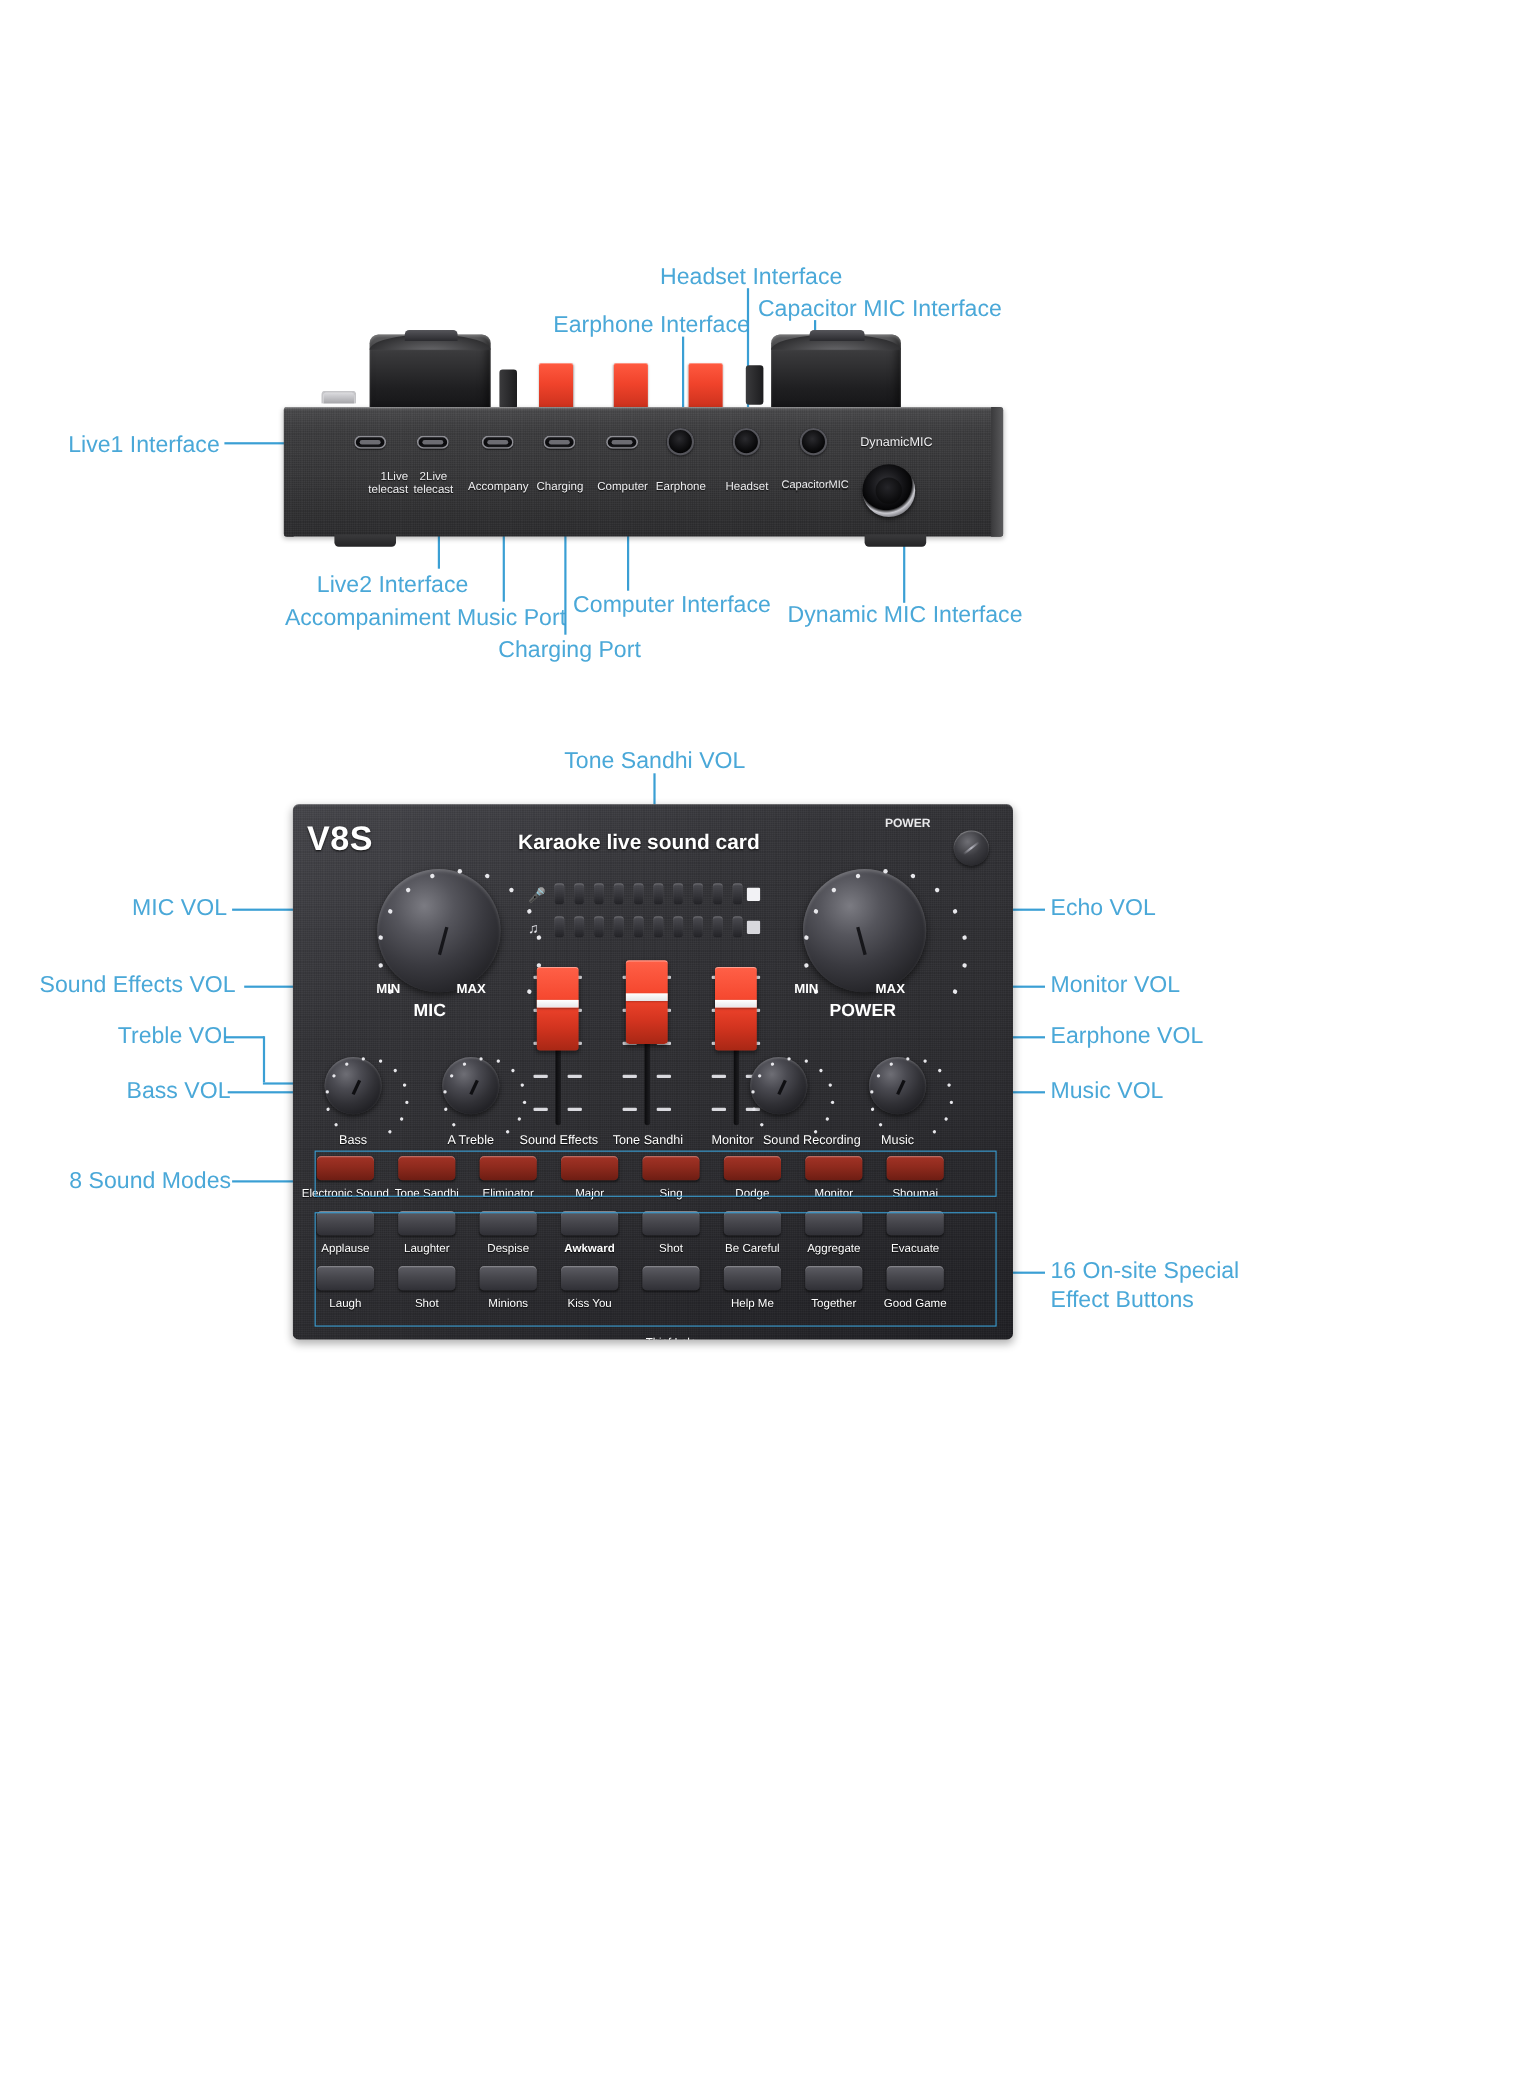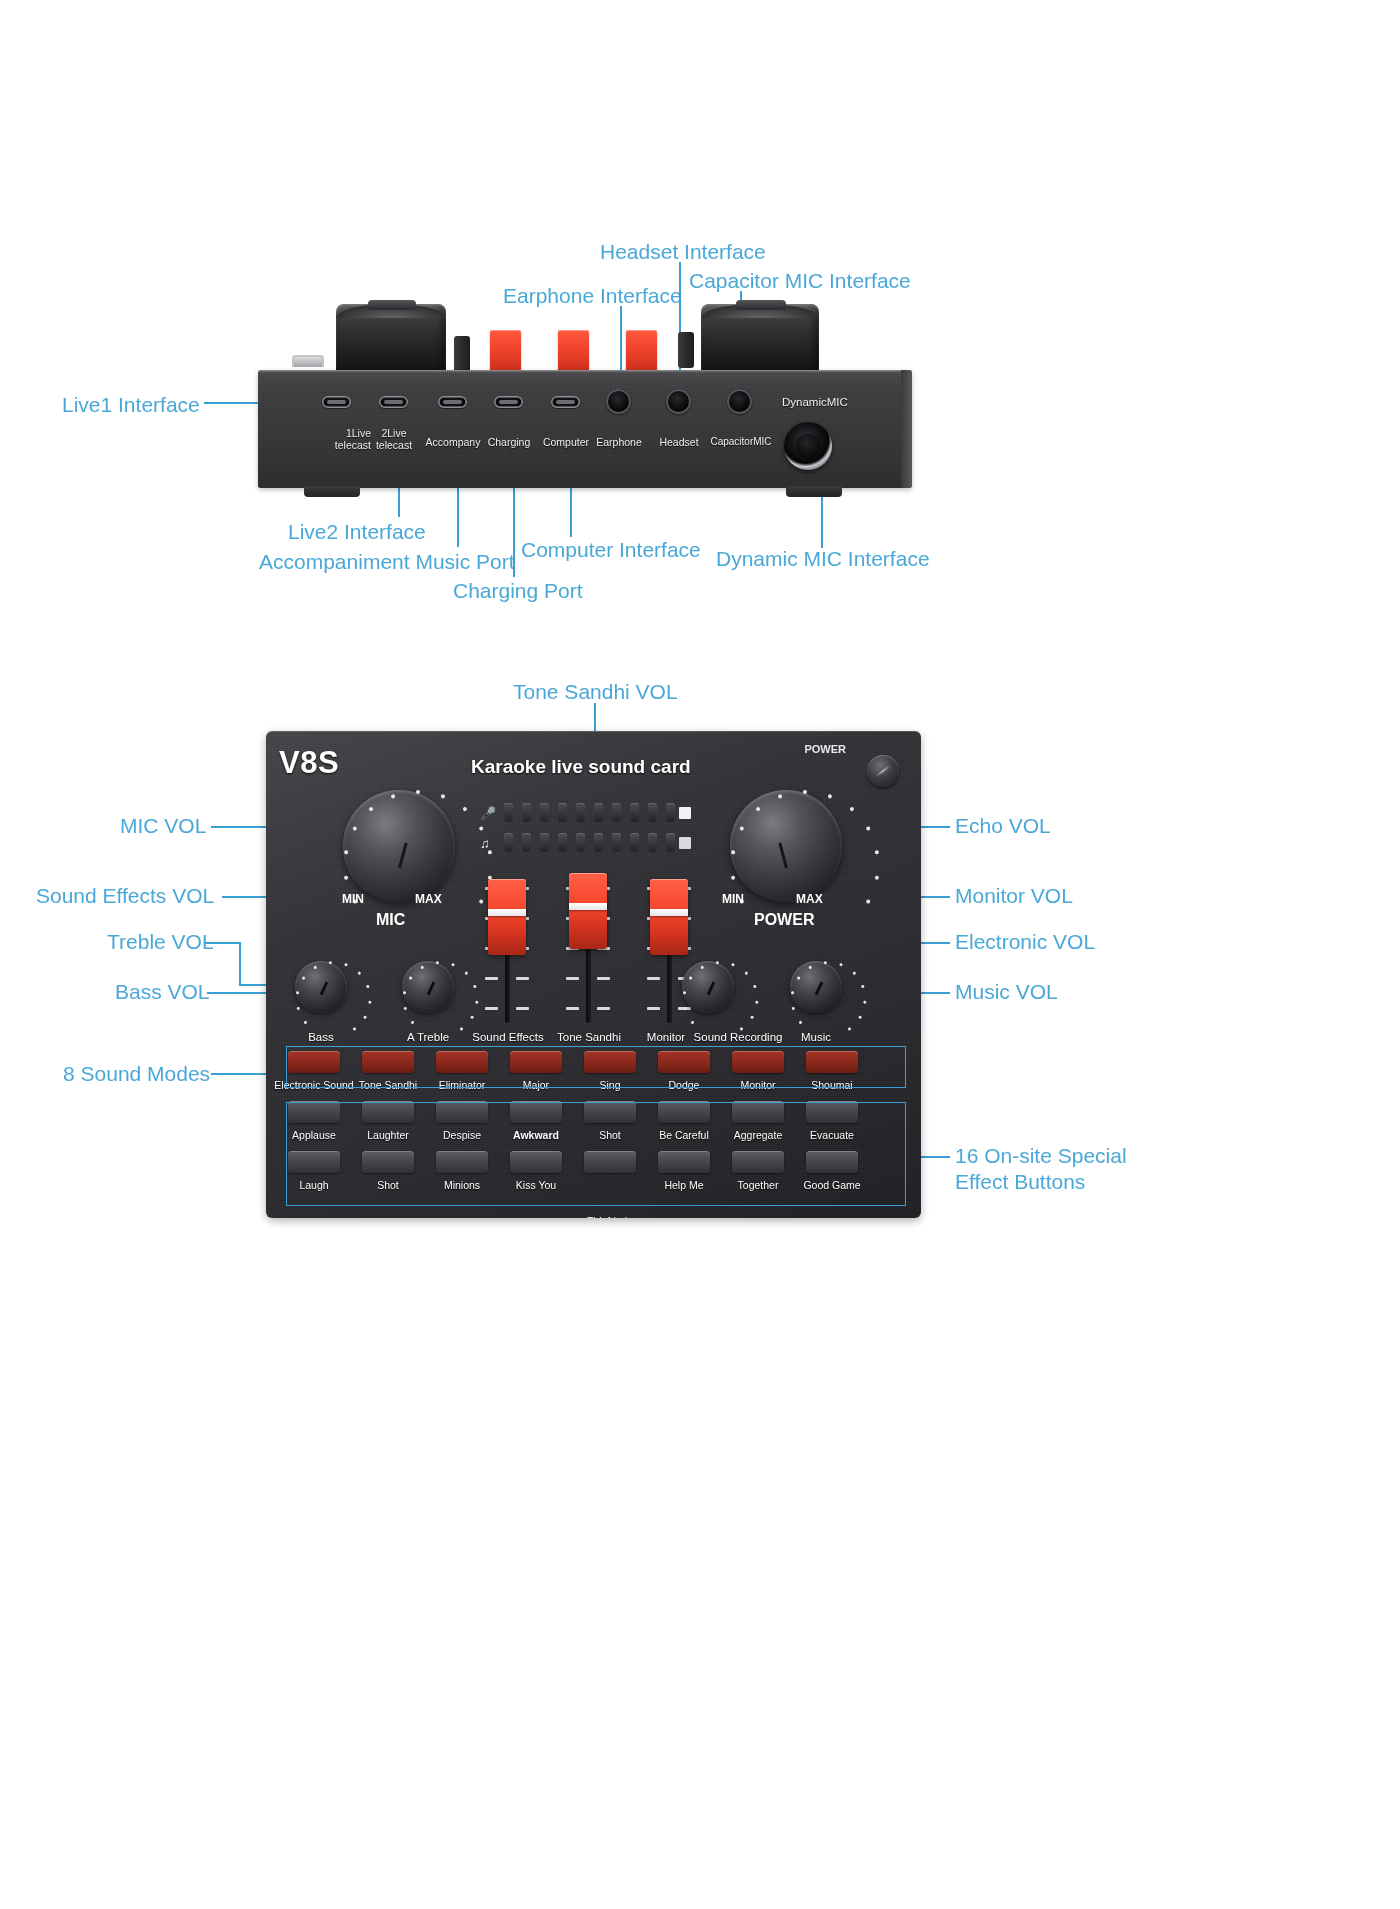--- a/index.html
+++ b/index.html
@@ -478,21 +478,21 @@
   </div>
 
   <div class="callout" style="left:513px; top:679px;">Tone Sandhi VOL</div>
   <div class="callout" style="left:120px; top:813px;">MIC VOL</div>
   <div class="callout" style="left:36px; top:883px;">Sound Effects VOL</div>
   <div class="callout" style="left:107px; top:929px;">Treble VOL</div>
   <div class="callout" style="left:115px; top:979px;text-align:right;">Bass VOL</div>
   <div class="callout" style="left:63px; top:1061px;">8 Sound Modes</div>
   <div class="callout" style="left:955px; top:813px;">Echo VOL</div>
   <div class="callout" style="left:955px; top:883px;">Monitor VOL</div>
-  <div class="callout" style="left:955px; top:929px;">Electronic VOL</div>
+  <div class="callout" style="left:955px; top:929px;">Earphone VOL</div>
   <div class="callout" style="left:955px; top:979px;">Music VOL</div>
   <div class="callout multiline" style="left:955px; top:1143px; width:200px;">16 On-site Special Effect Buttons</div>
 
   <div class="lead-v" style="left:594px; top:703px; height:88px;"></div>
 
   <div class="lead-h" style="left:211px; top:826px; width:137px;"></div>
   <div class="dot" style="left:343px; top:821px;"></div>
 
   <div class="lead-h" style="left:222px; top:896px; width:278px;"></div>
   <div class="dot" style="left:495px; top:891px;"></div>

